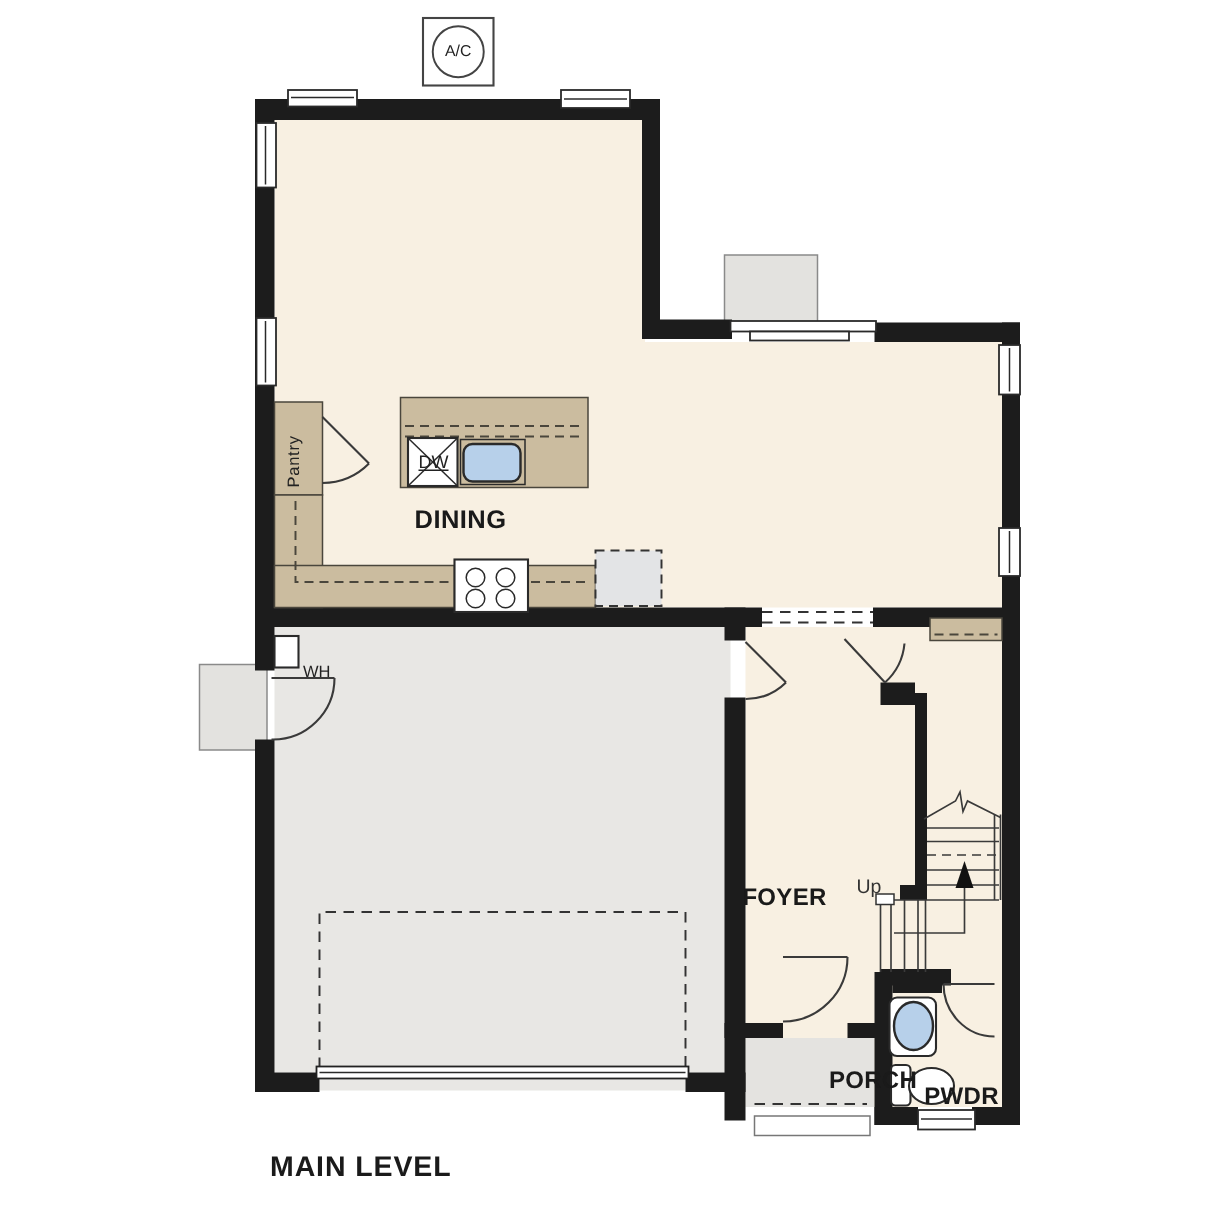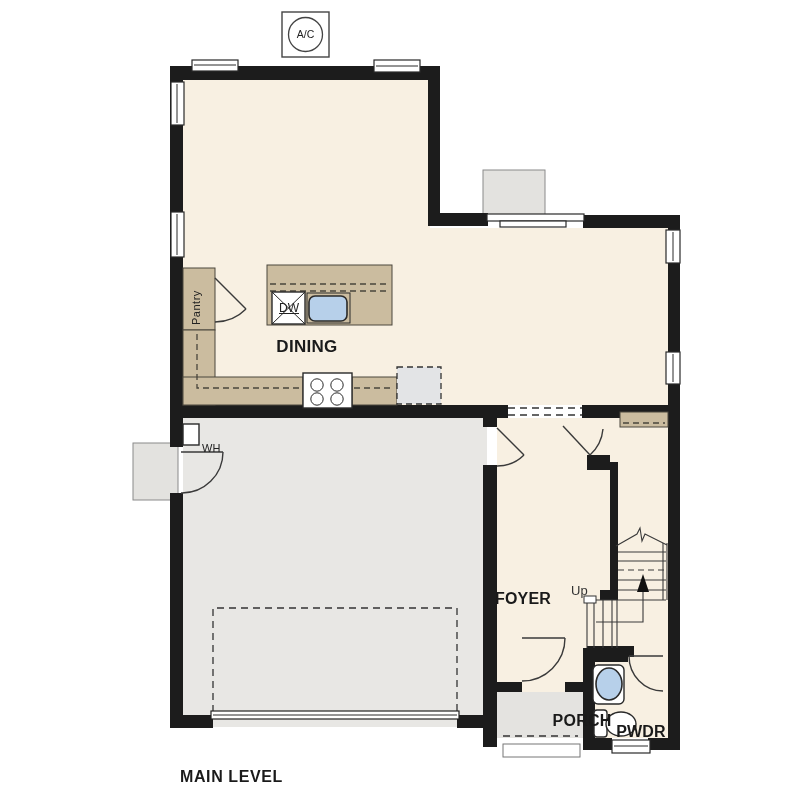--- a/index.html
+++ b/index.html
@@ -27,21 +27,21 @@
   .lbl{position:absolute;font-weight:bold;font-size:17px;line-height:1.22;
        text-align:center;letter-spacing:.3px;}
   .lbl-med{position:absolute;font-weight:bold;font-size:16px;line-height:1.2;
        text-align:center;letter-spacing:.2px;}
   .lbl-small{position:absolute;font-weight:normal;font-size:11px;color:#222;}
   .lbl-up{position:absolute;font-weight:normal;font-size:13px;color:#333;}
   .lbl-ac{position:absolute;font-weight:normal;font-size:10.5px;color:#222;
        width:47px;text-align:center;}
   .lbl-pantry{position:absolute;font-weight:normal;font-size:11px;color:#222;
        writing-mode:vertical-rl;transform:rotate(180deg);letter-spacing:.5px;}
-  .lbl-title{position:absolute;font-weight:bold;font-size:16px;letter-spacing:.6px;}
+  .lbl-title{position:absolute;font-weight:bold;font-size:19px;letter-spacing:.6px;}
 </style>
 </head>
 <body>
 
 <div class="canvas">
 
 <svg width="810" height="810" viewBox="0 0 810 810">
 
   <g>
     <rect class="floor" x="183" y="79" width="247" height="326"></rect>

